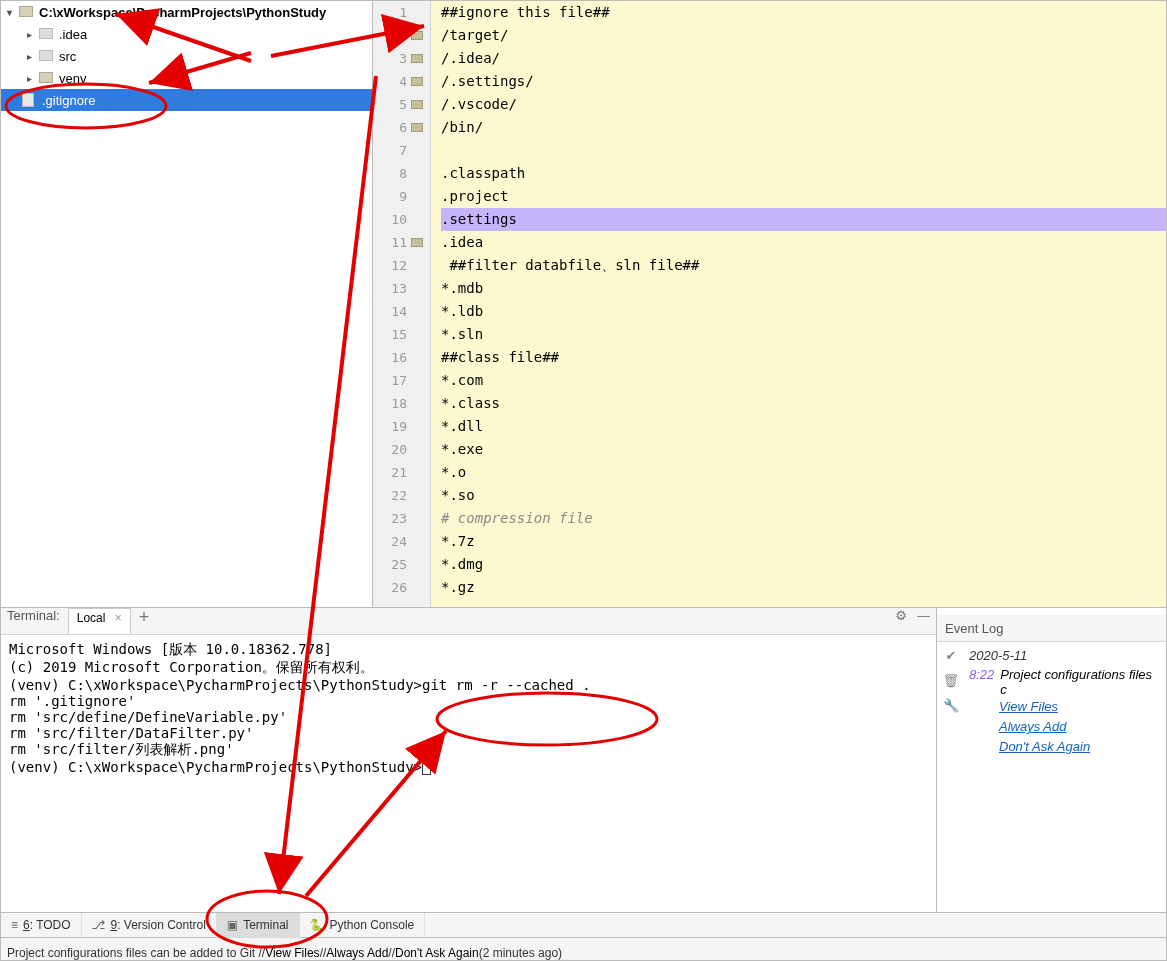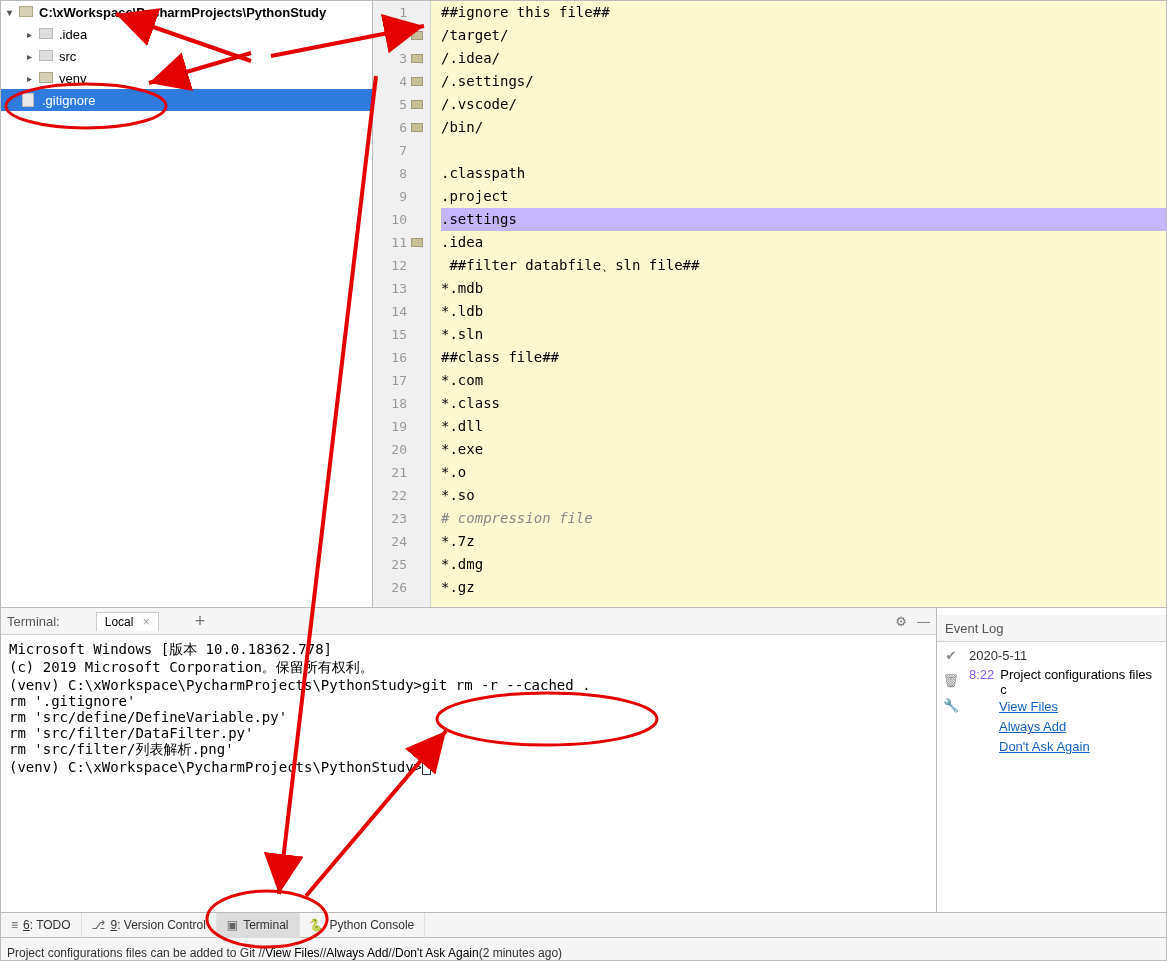--- a/index.html
+++ b/index.html
@@ -24,36 +24,36 @@
 .gicon { width:20px; text-align:center; }
 .gfold { display:inline-block; width:12px; height:9px; background:#c7bf99; border:1px solid #a59d7a; }
 .code { flex:1; padding-left:10px; }
 .cline { height:23px; line-height:23px; font-size:14px; color:#000; white-space:pre; }
 .cline.hl { background:#c4b5fd; }
 .comment { color:#8a8a8a; font-style:italic; }
 
 
 .bottom { display:flex; height:305px; border-bottom:1px solid #bbb; }
 .term-pane { flex:1; border-right:1px solid #bbb; display:flex; flex-direction:column; }
-.term-hdr { height:27px; display:flex; align-items:center; padding:0 6px; border-bottom:1px solid #d4d4d4; background:#f5f5f5;gap:28px; }
+.term-hdr { height:27px; display:flex; padding:0 6px; border-bottom:1px solid #d4d4d4; background:#f5f5f5; }
 .term-hdr .lbl { color:#555; margin-right:8px; }
 .term-tab { background:#fff; border:1px solid #ccc; border-bottom:none; padding:2px 8px; font-size:12px; position:relative; }
 .term-tab .cls { margin-left:6px; color:#999; cursor:pointer; }
 .plus { margin-left:8px; color:#777; font-size:18px; cursor:pointer; line-height:1; }
 .hdr-right { margin-left:auto; display:flex; gap:10px; color:#777; }
 .hdr-right span { cursor:pointer; }
 .term-body { flex:1; padding:6px 8px; font-family:Consolas,monospace; font-size:14px; white-space:pre; overflow:hidden; }
 .cursor { display:inline-block; width:9px; height:16px; border:1px solid #333; vertical-align:text-bottom; }
 
 .evlog { width:229px; display:flex; flex-direction:column; }
 .ev-hdr { height:27px; line-height:27px; padding:0 8px; border-bottom:1px solid #d4d4d4; background:#f5f5f5; color:#555;margin-top:7px; }
 .ev-body { flex:1; display:flex; }
 .ev-icons { width:28px; display:flex; flex-direction:column; align-items:center; padding-top:6px; gap:10px; color:#888; }
 .ev-icons span { cursor:pointer; }
-.ev-main { flex:1; padding:6px 4px; font-size:13px; }
+.ev-main { flex:1; padding:6px 4px; font-size:13px;font-style:italic; }
 .ev-main .date { color:#333; margin-bottom:4px; }
 .ev-main .msg { display:flex; gap:6px; }
 .ev-main .time { color:#8b5cf6; }
 .ev-main .links { padding-left:30px; }
 .ev-main .links a { color:#1361c1; text-decoration:underline; display:block; line-height:20px; cursor:pointer; }
 
 
 .tool-strip { height:25px; display:flex; align-items:center; background:#f5f5f5; border-bottom:1px solid #bbb; }
 .tool-btn { display:flex; align-items:center; gap:5px; padding:0 10px; height:25px; font-size:12px; color:#333; cursor:pointer; border-right:1px solid #e0e0e0; }
 .tool-btn.active { background:#dcdcdc; }

